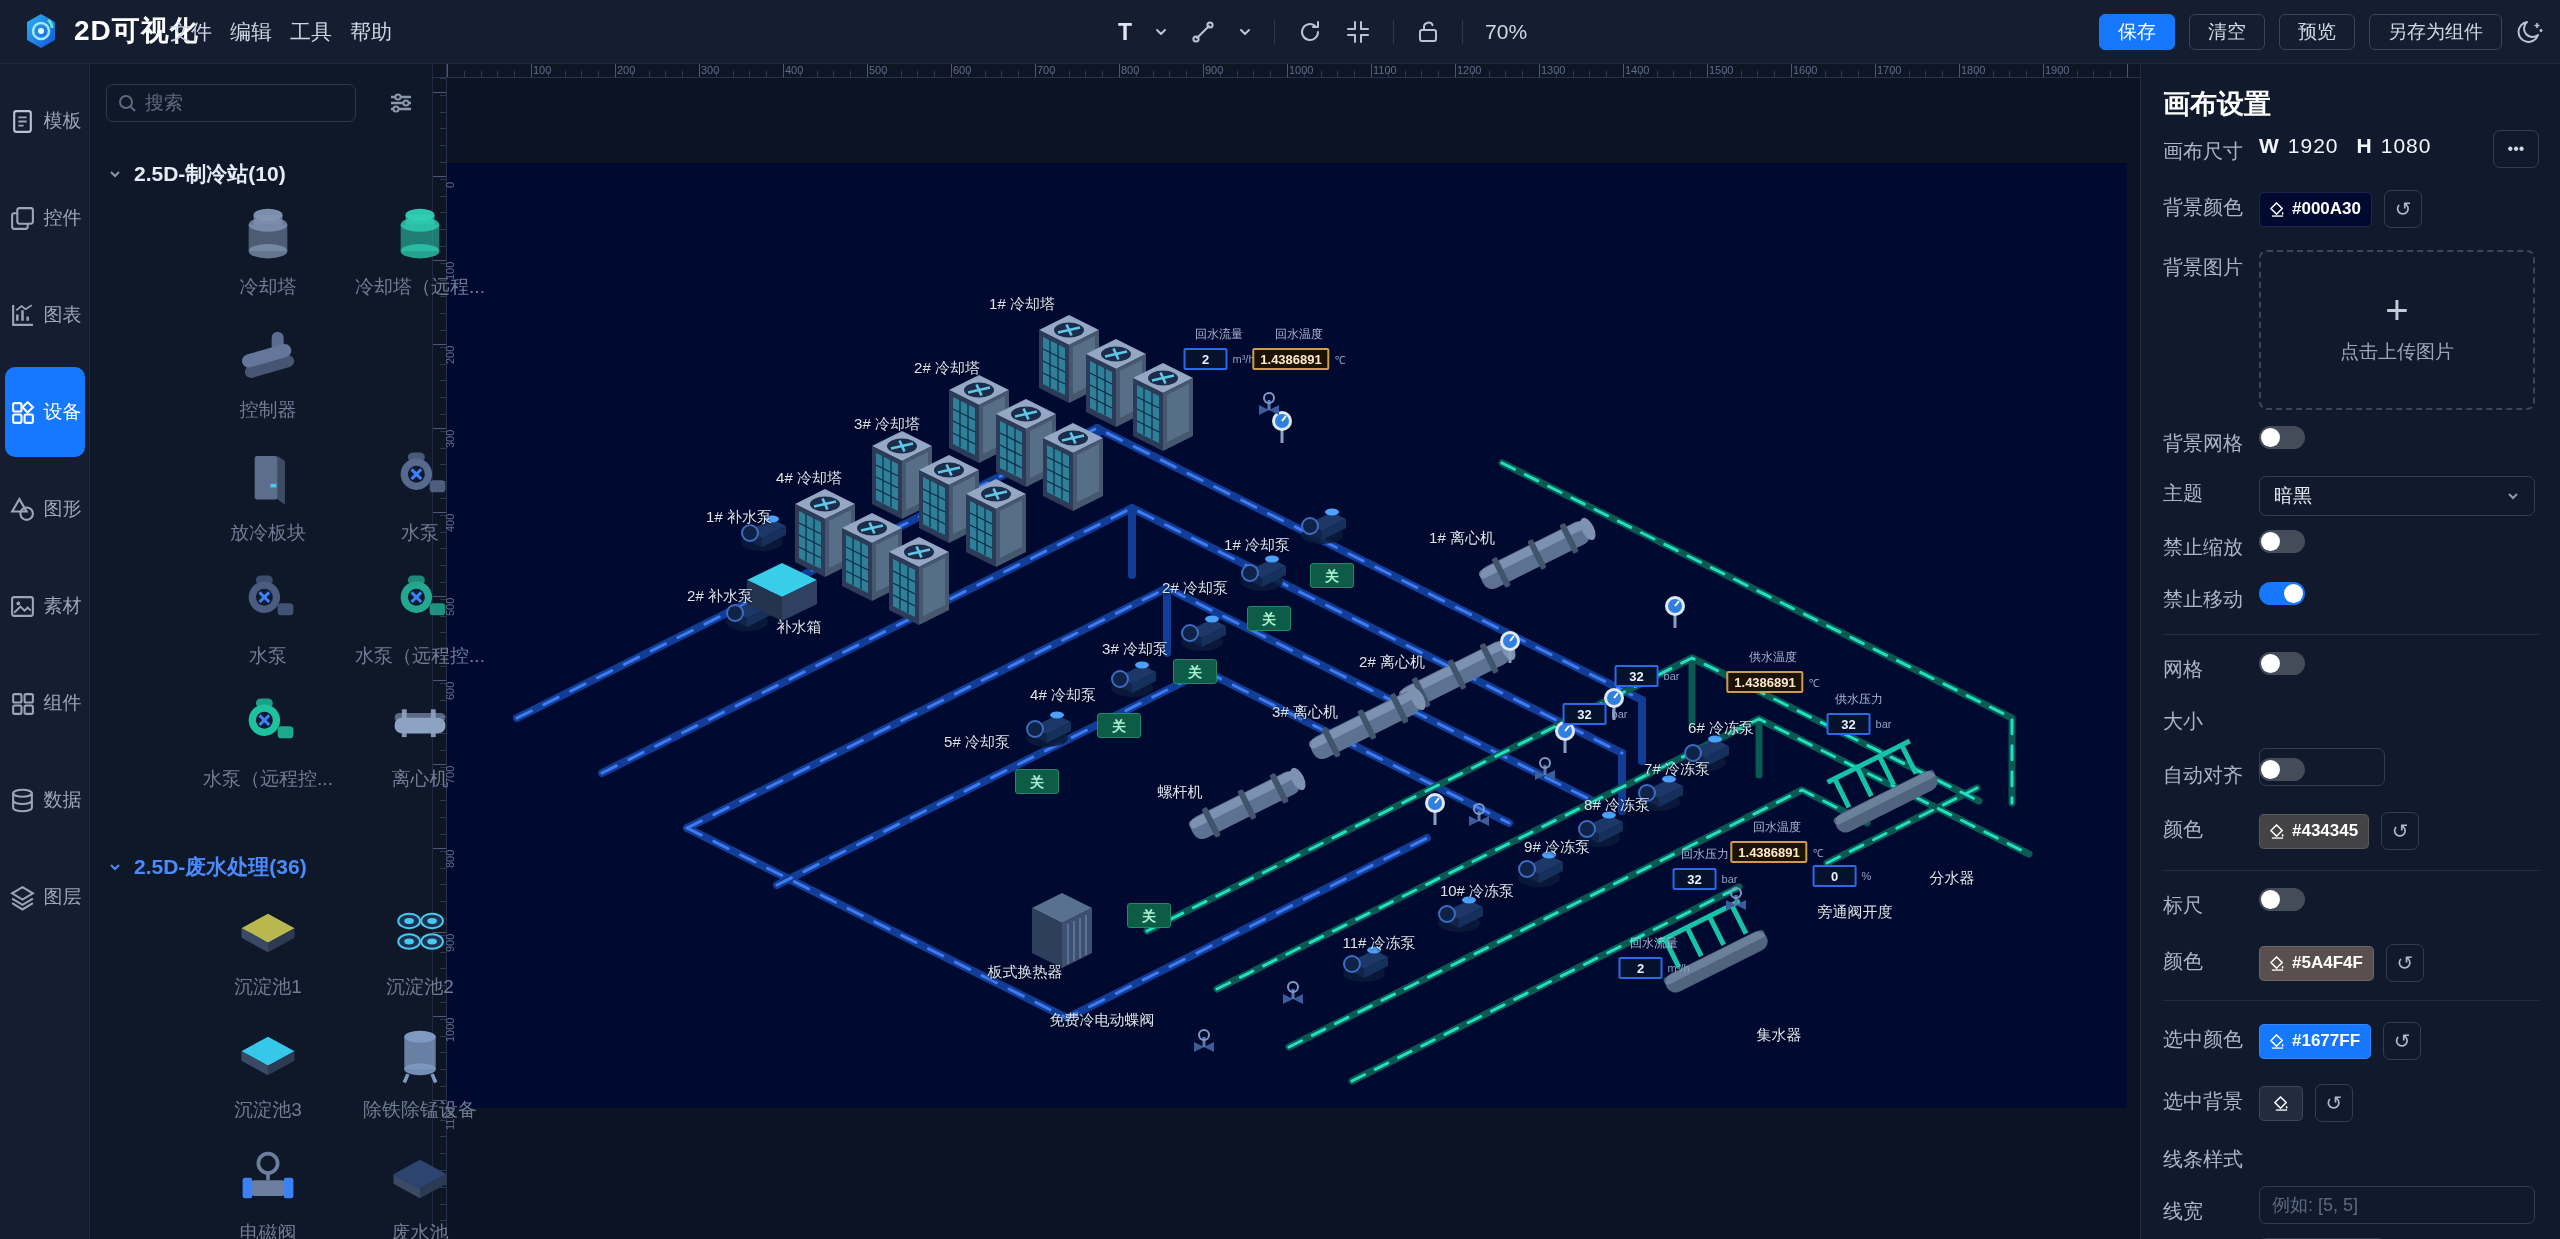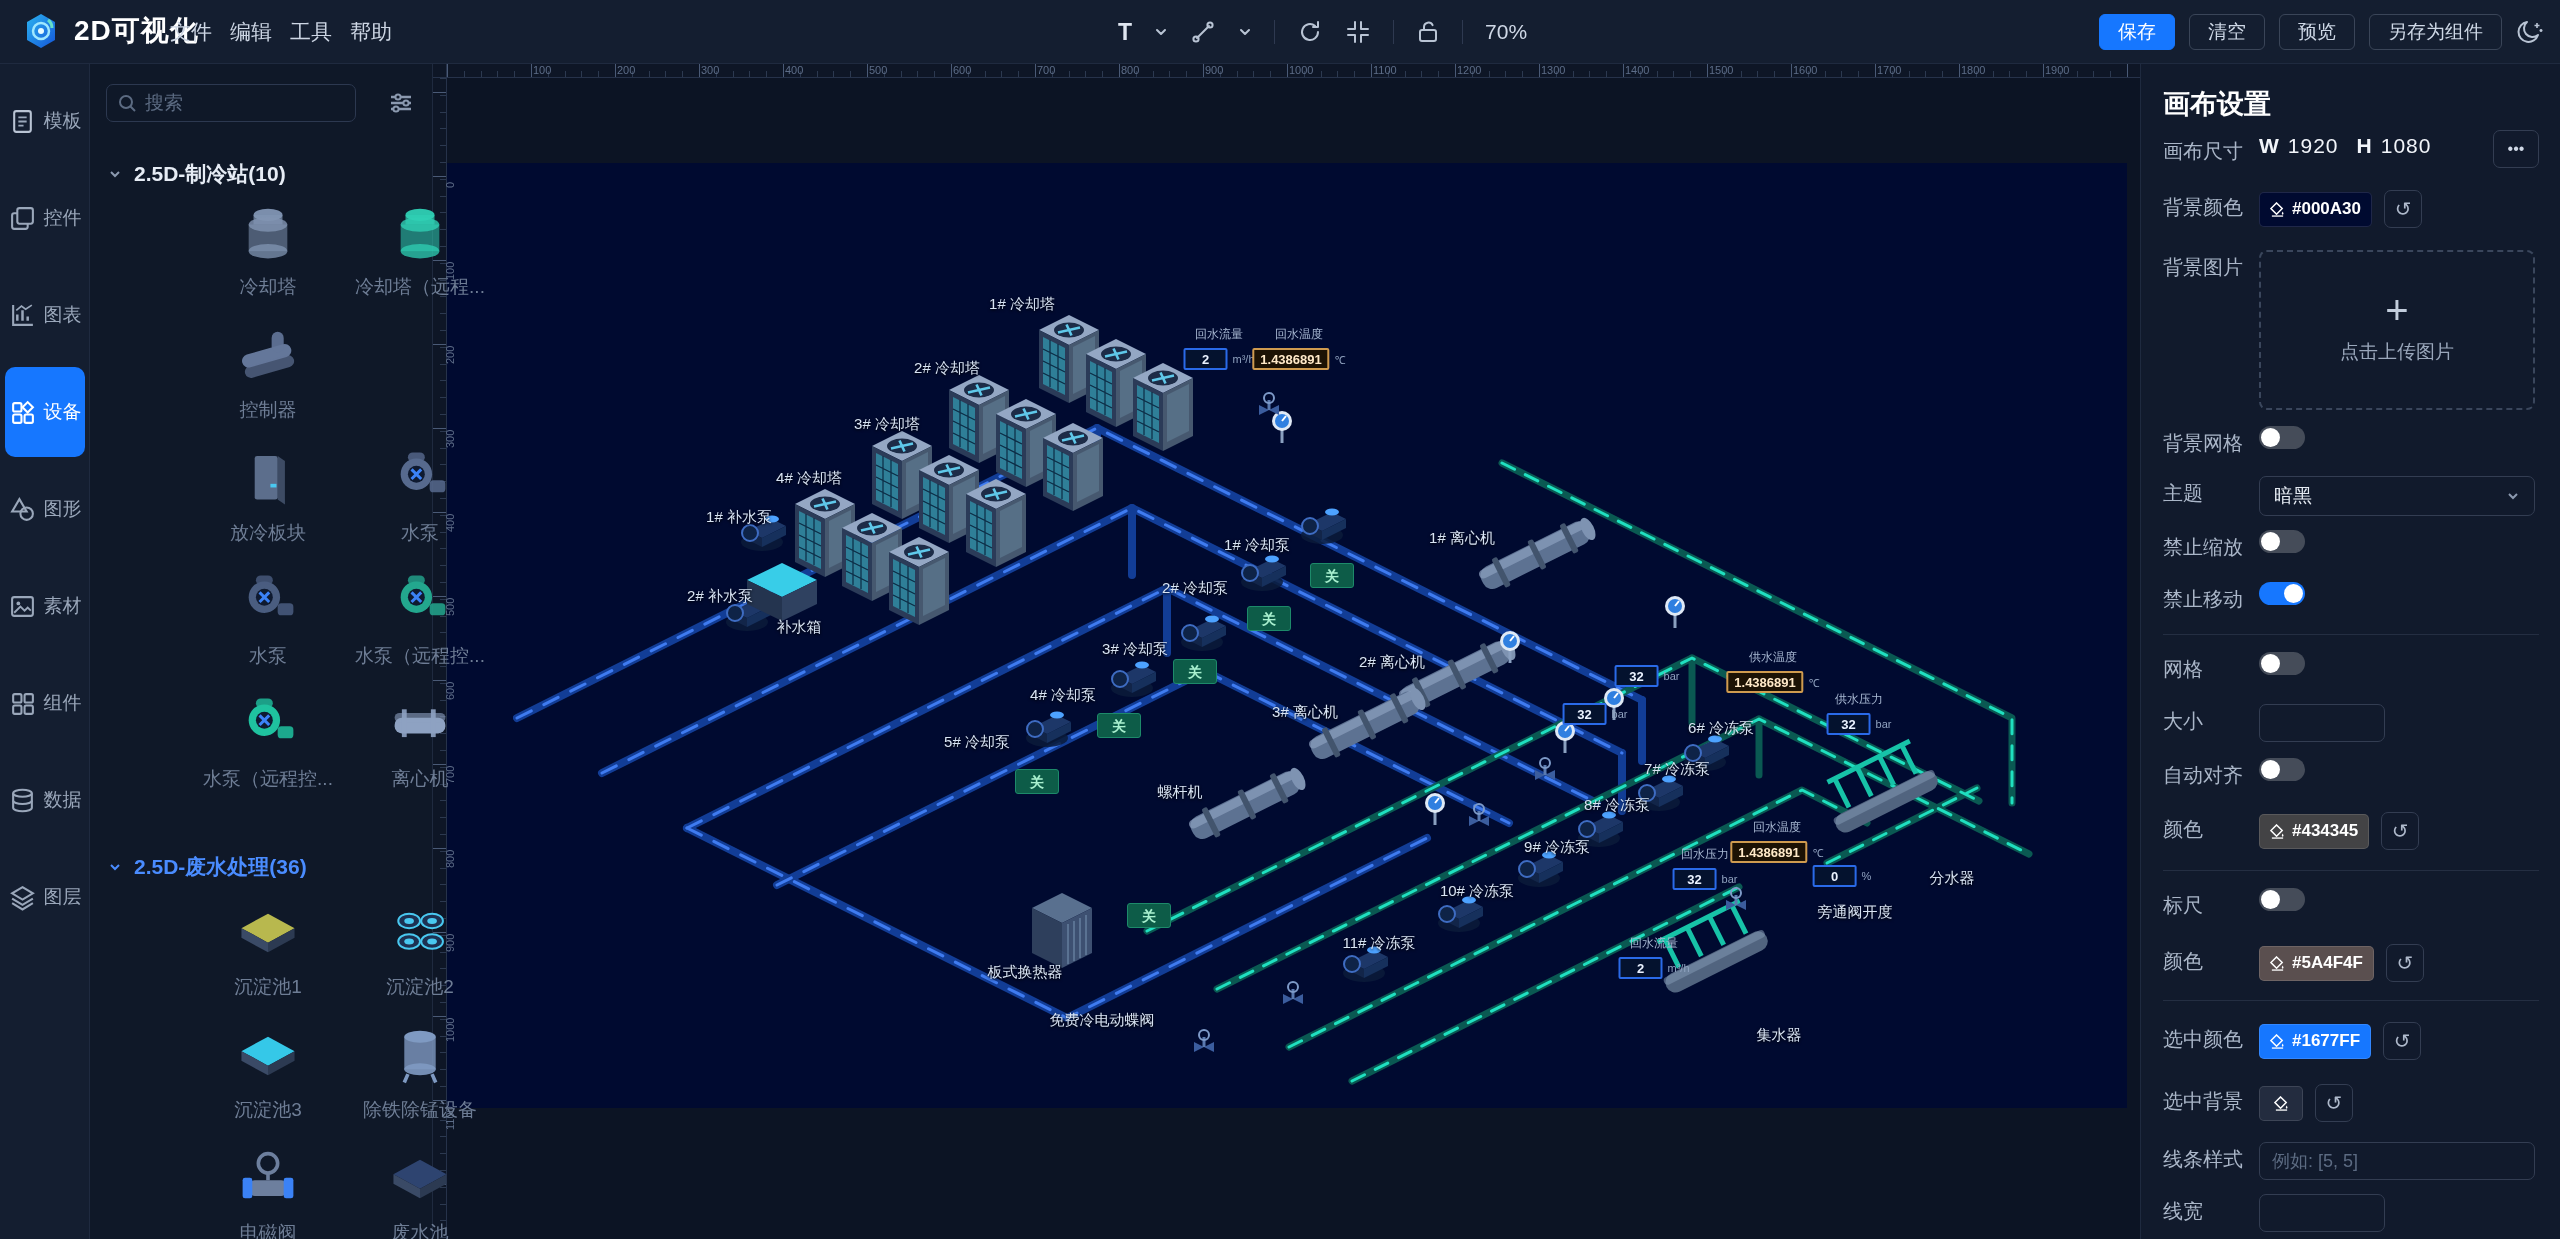--- a/index.html
+++ b/index.html
@@ -89,21 +89,21 @@
   .chip.icon-only { min-width:44px; background:#232c3f; }
   .reset-btn { width:38px; height:38px; border:1px solid #333d52; border-radius:7px; background:transparent; color:#aeb9cb; font-size:20px; line-height:36px; text-align:center; cursor:pointer; }
   .toggle { width:46px; height:23px; border-radius:12px; background:#454c59; position:relative; cursor:pointer; }
   .toggle .knob { position:absolute; left:2px; top:2px; width:19px; height:19px; border-radius:50%; background:#ffffff; transition:left .1s; }
   .toggle.on { background:#1677FF; }
   .toggle.on .knob { left:25px; }
   .upload-box { position:absolute; left:118px; top:0; width:276px; height:160px; border:2px dashed #3a465c; border-radius:8px; display:flex; flex-direction:column; align-items:center; justify-content:center; gap:14px; color:#9aa7bb; cursor:pointer; }
   .upload-plus { font-size:40px; color:#c2cddc; line-height:30px; }
   .upload-text { font-size:19px; }
   .iselect { width:276px; height:40px; border:1px solid #333d52; border-radius:7px; display:flex; align-items:center; justify-content:space-between; padding:0 14px; font-size:19px; color:#e4eaf2; cursor:pointer; }
-  .iinput { height:38px; border:1px solid #333d52; border-radius:7px; background:transparent; padding:0 12px; color:#e4eaf2; font-size:18px; font-family:inherit; outline:none; }
+  .iinput { height:38px; border:1px solid #333d52; border-radius:7px; background:transparent; padding:0 12px; color:#e4eaf2; font-size:18px; font-family:inherit; outline:none;margin-top:44px; }
   .iinput::placeholder { color:#5c6b82; }
   .iinput.small { width:126px; } .iinput.wide { width:276px; }
   .idiv { position:absolute; left:22px; width:376px; height:1px; background:#242e42; }
 </style>
 </head>
 <body>
 
 <svg width="0" height="0" style="position:absolute">
   <defs>
     <symbol id="i-tower" viewBox="0 0 48 48">

